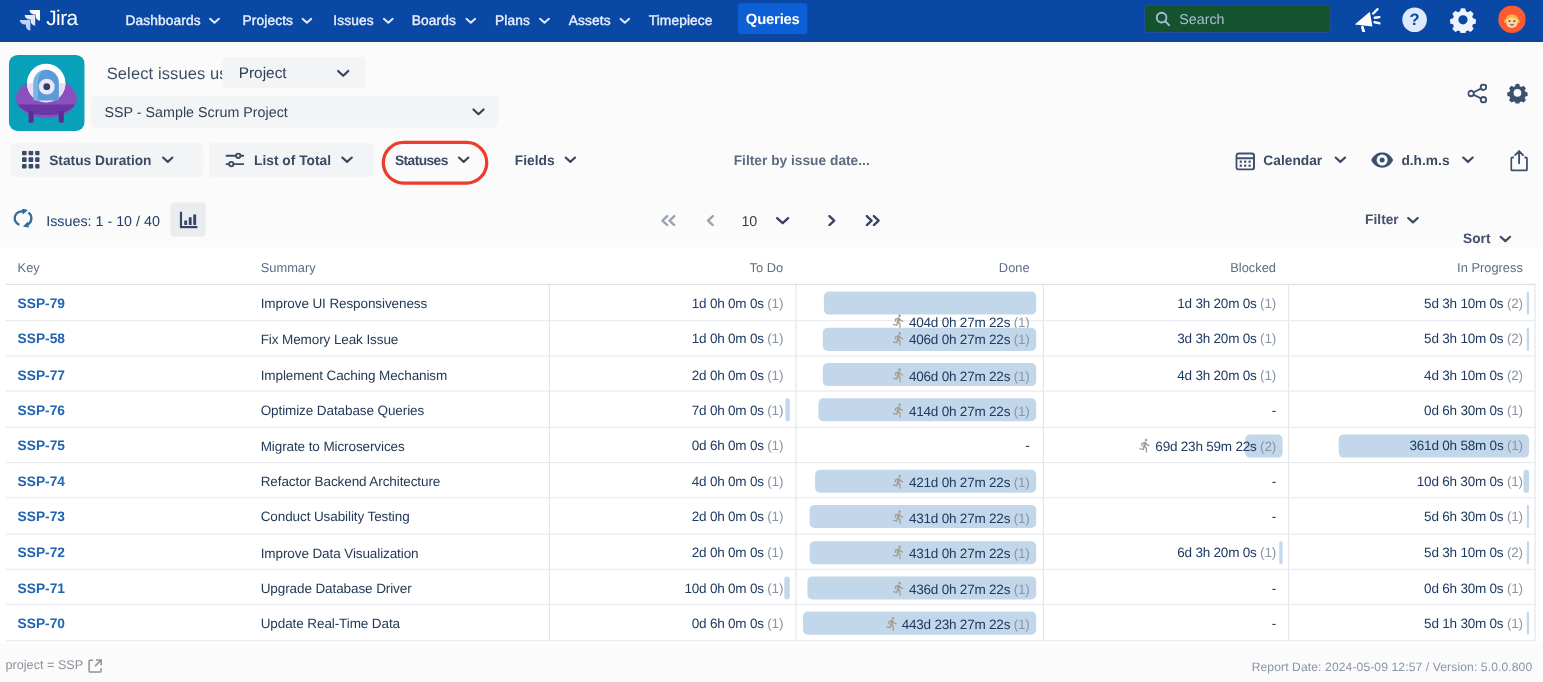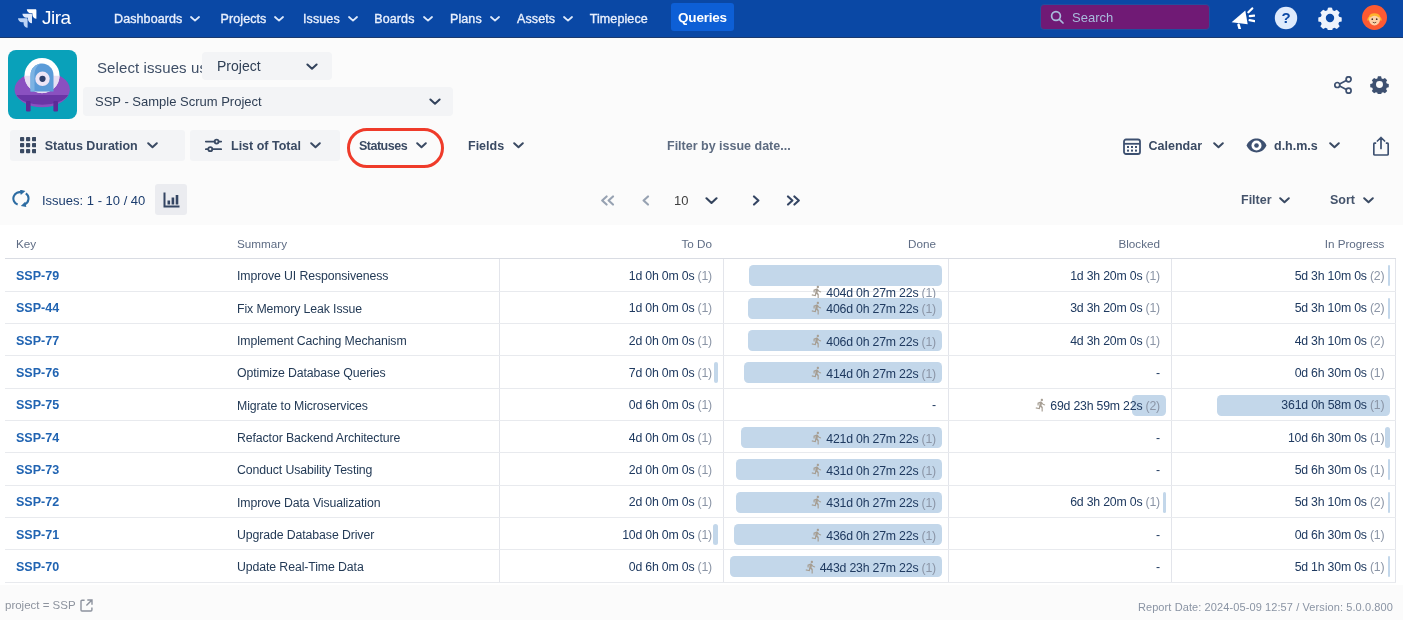--- a/index.html
+++ b/index.html
@@ -7,21 +7,21 @@
 body { font-family:"Liberation Sans", sans-serif; background:#fbfbfb; position:relative; }
 .abs { position:absolute; }
 
 
 #nav { position:absolute; left:0; top:0; width:1403px; height:38px; background:#0a48a5; border-bottom:1px solid #1b3a6e; }
 .navitem { position:absolute; top:0; height:37px; display:flex; align-items:center; gap:8px; color:#e8effd; font-size:12.5px; font-weight:400; letter-spacing:0.1px; -webkit-text-stroke:0.35px #e8effd; }
 .navitem svg { display:block; }
 #logo { position:absolute; left:16px; top:7px; display:flex; align-items:center; gap:5px; color:#fff; }
 #logoText { font-size:19px; font-weight:400; color:#fff; letter-spacing:-0.5px; }
 #createBtn { position:absolute; left:671px; top:3px; width:63px; height:28px; background:#0d5fd6; border-radius:3px; color:#fff; font-size:13.5px; font-weight:700; display:flex; align-items:center; justify-content:center; letter-spacing:-0.2px; }
-#searchBox { position:absolute; left:1040px; top:4px; width:170px; height:26px; background:#701a75; border:1px solid #204e9e; border-radius:4px; display:flex; align-items:center; padding-left:9px; gap:8px; }
+#searchBox { position:absolute; left:1040px; top:4px; width:170px; height:26px; background:#14532d; border:1px solid #204e9e; border-radius:4px; display:flex; align-items:center; padding-left:9px; gap:8px; }
 #searchBox span { color:#a9bcdc; font-size:13px; }
 
 
 #avatarTile { position:absolute; left:8px; top:50px; }
 .selLabel { position:absolute; left:97px; top:59px; font-size:15px; color:#3e4e66; letter-spacing:0.1px; }
 .selectBox { position:absolute; background:#f3f4f6; border-radius:4px; display:flex; align-items:center; color:#2f3f55; font-size:15px; }
 #selProject { left:202px; top:52px; width:130px; height:28px; padding-left:15px; font-size:14px; }
 #selSSP { left:83px; top:87px; width:370px; height:29px; padding-left:12px; font-size:13px; }
 .selChev { position:absolute; }
 .hdrIcon { position:absolute; color:#3d5070; }
@@ -253,21 +253,21 @@
   </svg>
 <svg class="abs" style="left:752px;top:194.5px;" width="9" height="11" viewBox="0 0 9 11" fill="none">
     <path d="M2 1.4l4.4 4.1L2 9.6" stroke="#344563" stroke-width="2.1" stroke-linecap="round" stroke-linejoin="round"></path>
   </svg>
 <svg class="abs" style="left:786px;top:194.5px;" width="15" height="11" viewBox="0 0 15 11" fill="none">
     <path d="M2 1.4l4.4 4.1L2 9.6M8.4 1.4l4.4 4.1-4.4 4.1" stroke="#344563" stroke-width="2.1" stroke-linecap="round" stroke-linejoin="round"></path>
   </svg>
 <div class="pgel" style="left:1241px;top:193px;font-size:12.5px;font-weight:700;color:#44536b;gap:7px;letter-spacing:0;">Filter <svg width="11" height="7" viewBox="0 0 11 7" fill="none">
       <path d="M1.2 1.2l4.3 4 4.3-4" stroke="#3a4a63" stroke-width="2" stroke-linecap="round" stroke-linejoin="round"></path>
     </svg></div>
-<div class="pgel" style="left:1330px;top:193px;font-size:12.5px;font-weight:700;color:#44536b;gap:8px;letter-spacing:0;">Sort <svg width="11" height="7" viewBox="0 0 11 7" fill="none">
+<div class="pgel" style="left:1330px;top:210px;font-size:12.5px;font-weight:700;color:#44536b;gap:8px;letter-spacing:0;">Sort <svg width="11" height="7" viewBox="0 0 11 7" fill="none">
       <path d="M1.2 1.2l4.3 4 4.3-4" stroke="#3a4a63" stroke-width="2" stroke-linecap="round" stroke-linejoin="round"></path>
     </svg></div>
 <div class="th" style="left:16px;">Key</div>
 <div class="th" style="left:237px;">Summary</div>
 <div class="th" style="right:691px;">To Do</div>
 <div class="th" style="right:467px;">Done</div>
 <div class="th" style="right:243px;">Blocked</div>
 <div class="th" style="right:18.6px;">In Progress</div>
 <div class="vline" style="left:499px;"></div>
 <div class="vline" style="left:723px;"></div>
@@ -288,21 +288,21 @@
 <div class="key" style="top:267.8px;">SSP-79</div>
 <div class="summ" style="top:268.0px;">Improve UI Responsiveness</div>
 <div class="dur" style="top:267.8px;right:691px;">1d 0h 0m 0s <span class="cnt">(1)</span></div>
 <div class="cellbar" style="top:264.6px;right:461px;width:193px;"></div>
 <div class="dur" style="top:284px;right:467px;"><svg width="14" height="14" viewBox="0 0 24 24">
       <path fill="#a69e93" d="M13.49 5.48c1.1 0 2-.9 2-2s-.9-2-2-2-2 .9-2 2 .9 2 2 2zm-3.6 13.9l1-4.4 2.1 2v6h2v-7.5l-2.1-2 .6-3c1.3 1.5 3.3 2.5 5.5 2.5v-2c-1.9 0-3.5-1-4.3-2.4l-1-1.6c-.4-.6-1-1-1.7-1-.3 0-.5.1-.8.1l-5.2 2.2v4.7h2v-3.4l1.8-.7-1.6 8.1-4.9-1-.4 2 7 1.4z"></path>
     </svg>404d 0h 27m 22s <span class="cnt">(1)</span></div>
 <div class="dur" style="top:267.8px;right:243px;">1d 3h 20m 0s <span class="cnt">(1)</span></div>
 <div class="cellbar" style="top:264.6px;right:12.8px;width:2.5px;"></div>
 <div class="dur" style="top:267.8px;right:18.6px;">5d 3h 10m 0s <span class="cnt">(2)</span></div>
-<div class="key" style="top:300.2px;">SSP-44</div>
+<div class="key" style="top:300.2px;">SSP-58</div>
 <div class="summ" style="top:300.4px;">Fix Memory Leak Issue</div>
 <div class="dur" style="top:300.2px;right:691px;">1d 0h 0m 0s <span class="cnt">(1)</span></div>
 <div class="cellbar" style="top:297.0px;right:461px;width:194px;"></div>
 <div class="dur" style="top:300.2px;right:467px;"><svg width="14" height="14" viewBox="0 0 24 24">
       <path fill="#a69e93" d="M13.49 5.48c1.1 0 2-.9 2-2s-.9-2-2-2-2 .9-2 2 .9 2 2 2zm-3.6 13.9l1-4.4 2.1 2v6h2v-7.5l-2.1-2 .6-3c1.3 1.5 3.3 2.5 5.5 2.5v-2c-1.9 0-3.5-1-4.3-2.4l-1-1.6c-.4-.6-1-1-1.7-1-.3 0-.5.1-.8.1l-5.2 2.2v4.7h2v-3.4l1.8-.7-1.6 8.1-4.9-1-.4 2 7 1.4z"></path>
     </svg>406d 0h 27m 22s <span class="cnt">(1)</span></div>
 <div class="dur" style="top:300.2px;right:243px;">3d 3h 20m 0s <span class="cnt">(1)</span></div>
 <div class="cellbar" style="top:297.0px;right:12.8px;width:2.5px;"></div>
 <div class="dur" style="top:300.2px;right:18.6px;">5d 3h 10m 0s <span class="cnt">(2)</span></div>
 <div class="key" style="top:332.5px;">SSP-77</div>

